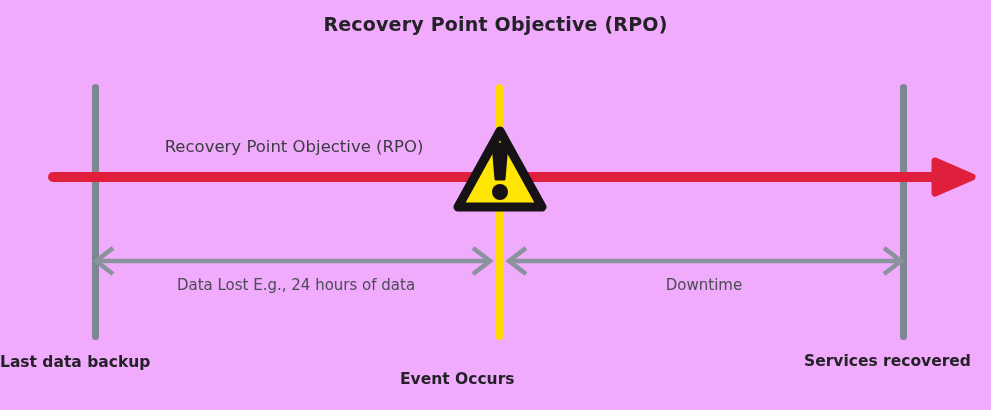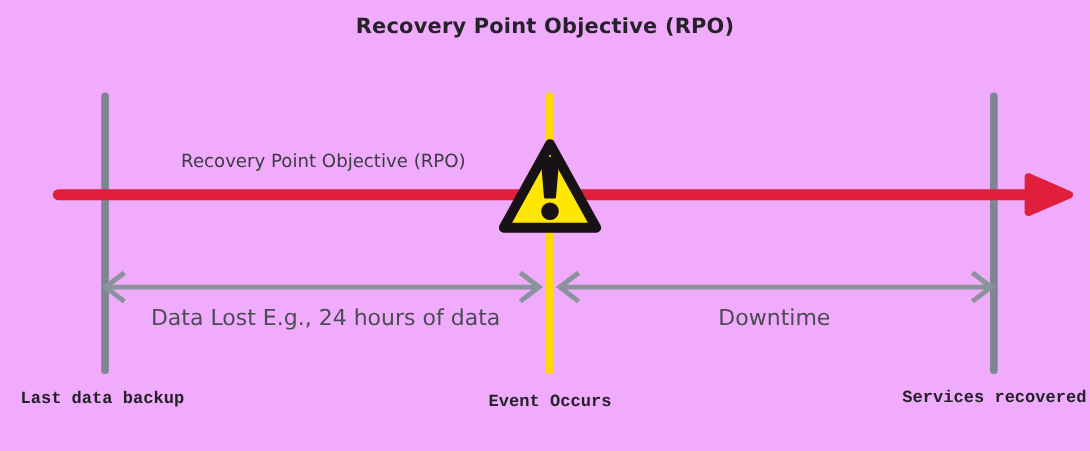--- a/index.html
+++ b/index.html
@@ -27,38 +27,38 @@
   .seg-rto { left:507px; width:398px; }
 
   .overlay { position:absolute; left:0; top:0; }
   .red-line { stroke:var(--arrow-red,#E01F3D); stroke-width:10; stroke-linecap:round; }
   .red-head { fill:var(--arrow-red,#E01F3D); stroke:var(--arrow-red,#E01F3D);
               stroke-width:7; stroke-linejoin:round; }
   .dim-arrow { stroke:var(--dim-gray,#8A929B); stroke-width:4.5; fill:none; }
 
   .dim-label {
     position:absolute; top:276px; text-align:center;
-    font-size:20px; color:var(--text-dim,#4B4B54);
+    font-size:15px; color:var(--text-dim,#4B4B54);
   }
   .dim-data-lost { left:96px;  width:400px; }
   .dim-downtime  { left:504px; width:400px; }
 
   .warning-svg { position:absolute; left:450px; top:122px; }
   .tri { fill:var(--warning-fill,#FFE604); stroke:var(--warning-stroke,#161215);
          stroke-width:9; stroke-linejoin:round; }
   .excl-bar { fill:var(--warning-stroke,#161215); stroke:var(--warning-stroke,#161215);
               stroke-width:3; stroke-linejoin:round; }
   .excl-dot { fill:var(--warning-stroke,#161215); }
 
   .marker-label {
     position:absolute; font-weight:bold; font-size:15.5px;
-    color:var(--text-dark,#252128); text-align:center;font-family:Liberation Mono, monospace;
+    color:var(--text-dark,#252128); 
   }
   .marker-backup    { left:0px;   top:349px; width:186px; line-height:26px; }
-  .marker-event     { left:400px; top:356px; width:200px; }
+  .marker-event     { left:400px; top:370px; width:200px; }
   .marker-recovered { left:804px; top:352px; width:200px; }
 </style>
 </head>
 <body>
 
 <div class="canvas">
 
   <h1 class="title">Recovery Point Objective (RPO)</h1>
 
   <div class="vline vline-gray vline-backup"></div>

